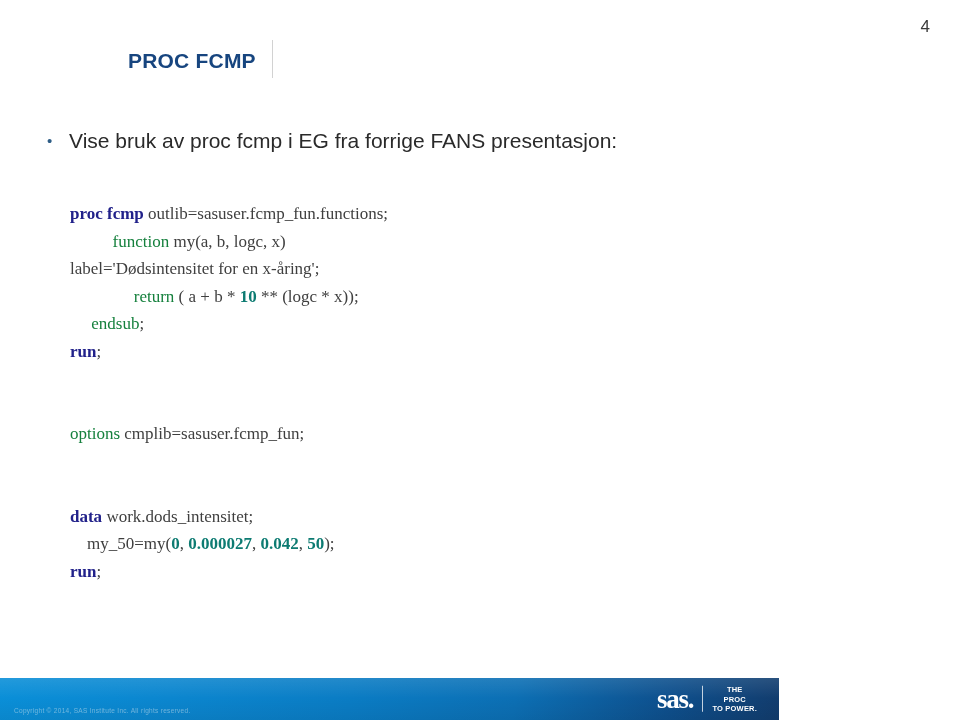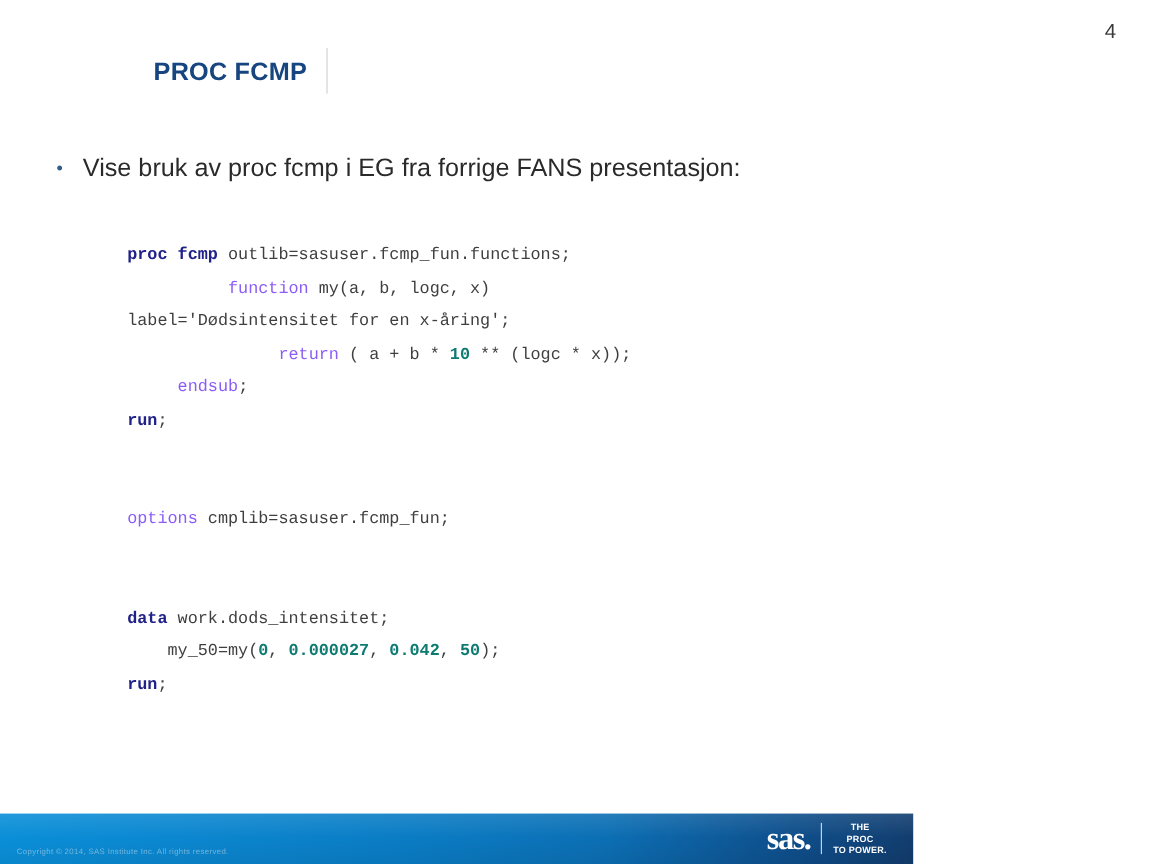--- a/index.html
+++ b/index.html
@@ -93,60 +93,60 @@
     white-space: nowrap;
     text-align: right;
   }
 
   
   .code-block {
     position: absolute;
     top: 200px;
     left: 70px;
     right: 20px;
-    font-family: Liberation Mono, monospace;
-    font-size: 14px;
+    font-family: Liberation Serif, serif;
+    font-size: 17px;
     line-height: 27.5px;
     white-space: pre;
     color: #3f3f3f;
-    margin-left: 36px;
   }
   .code-line {
     white-space: pre;
     min-height: 27.5px;
   }
   .code-line.blank {
     height: 27.5px;
   }
 
   .tok-kw-bold {
     color: #21218a;
     font-weight: bold;
   }
   .tok-kw {
-    color: #8b5cf6;
+    color: #15803d;
     font-weight: normal;
   }
   .tok-plain {
     color: #3f3f3f;
   }
   .tok-num {
     color: #0d7b72;
     font-weight: bold;
   }
 
   
   .footer {
     position: absolute;
     left: 0;
     bottom: 0;
     width: 761px;
     height: 42px;
     background: linear-gradient(100deg, #0a8fd8 0%, #0b86cf 22%, #0a7cc4 45%, #0c6fb4 66%, #0e4f8c 86%, #123c6d 100%);
     overflow: hidden;
+    padding-left: 18px;
   }
   .footer::after {
     content: "";
     position: absolute;
     left: 0;
     top: 0;
     width: 100%;
     height: 100%;
     background: linear-gradient(180deg, rgba(255,255,255,0.10) 0%, rgba(255,255,255,0.00) 48%, rgba(0,0,0,0.06) 100%);
     pointer-events: none;

